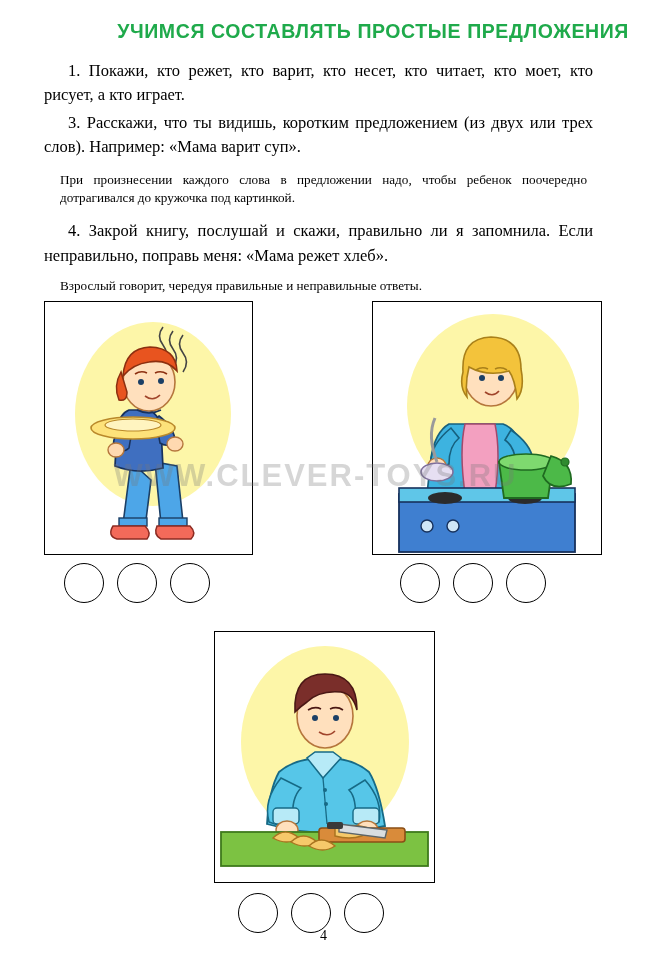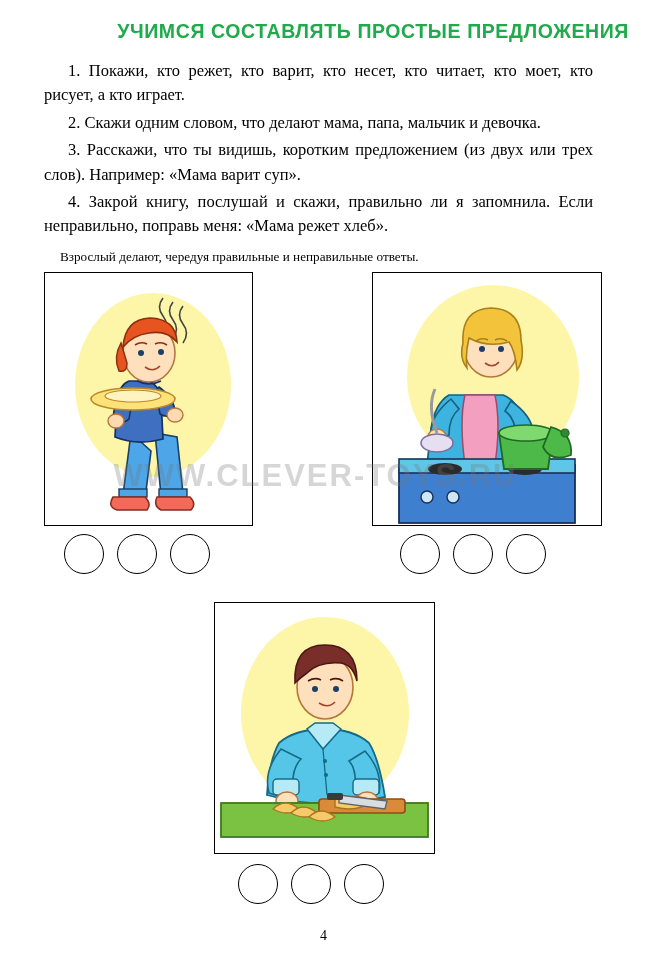--- a/index.html
+++ b/index.html
@@ -115,30 +115,32 @@
 </style>
 </head>
 <body>
 
 <div class="page">
 
   <div class="page-title">УЧИМСЯ СОСТАВЛЯТЬ ПРОСТЫЕ ПРЕДЛОЖЕНИЯ</div>
 
   <div class="body-text">
     <p>1. Покажи, кто режет, кто варит, кто несет, кто читает, кто моет, кто рисует, а кто играет.</p>
-    <p>2. Скажи одним словом, что делают мама, папа, мальчик и девочка.</p>
     <p>3. Расскажи, что ты видишь, коротким предложением (из двух или трех слов). Например: «Мама варит суп».</p>
   </div>
 
+  <div class="note">
+    <p>При произнесении каждого слова в предложении надо, чтобы ребенок поочередно дотрагивался до кружочка под картинкой.</p>
+  </div>
 
   <div class="body-text">
     <p>4. Закрой книгу, послушай и скажи, правильно ли я запомнила. Если неправильно, поправь меня: «Мама режет хлеб».</p>
   </div>
 
-  <div class="caption-note">Взрослый делают, чередуя правильные и неправильные ответы.</div>
+  <div class="caption-note">Взрослый говорит, чередуя правильные и неправильные ответы.</div>
 
   <div class="pics-row">
 
     <div class="pic-frame pic-boy">
       <svg viewBox="0 0 207 252" width="207" height="252">
         <rect x="0" y="0" width="207" height="252" fill="#ffffff"></rect>
         <ellipse cx="108" cy="112" rx="78" ry="92" fill="#fdf6a8"></ellipse>
 
         <path d="M118 62 q7 -10 0 -19 q-7 -9 0 -18" stroke="#444" fill="none" stroke-width="1.6"></path>
         <path d="M128 66 q7 -10 0 -19 q-7 -9 0 -18" stroke="#444" fill="none" stroke-width="1.6"></path>

